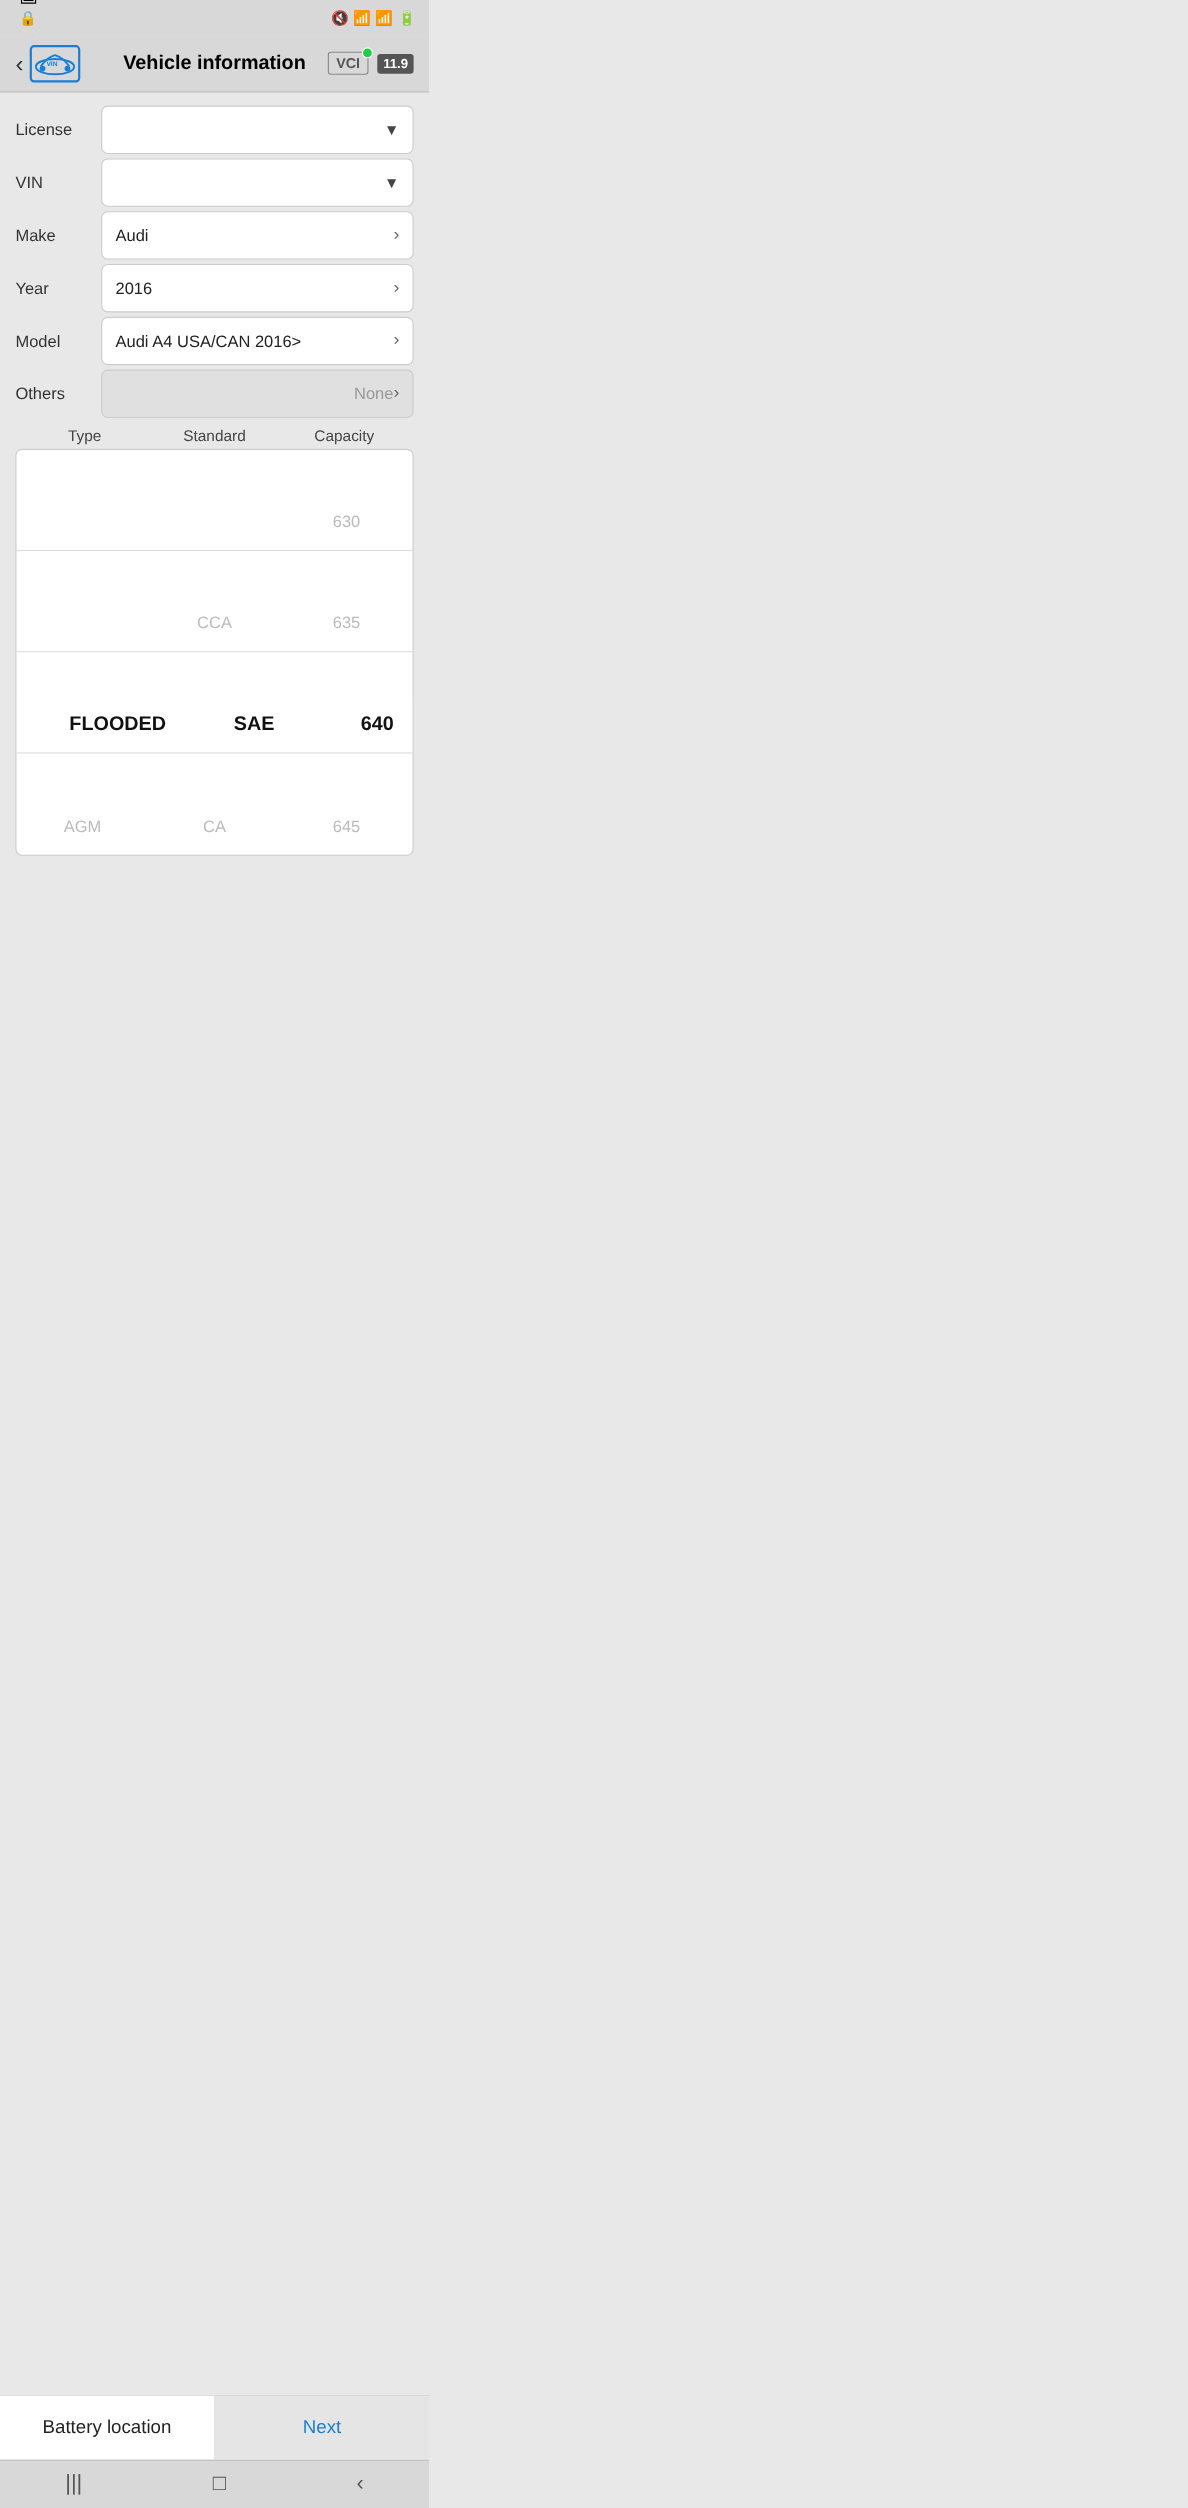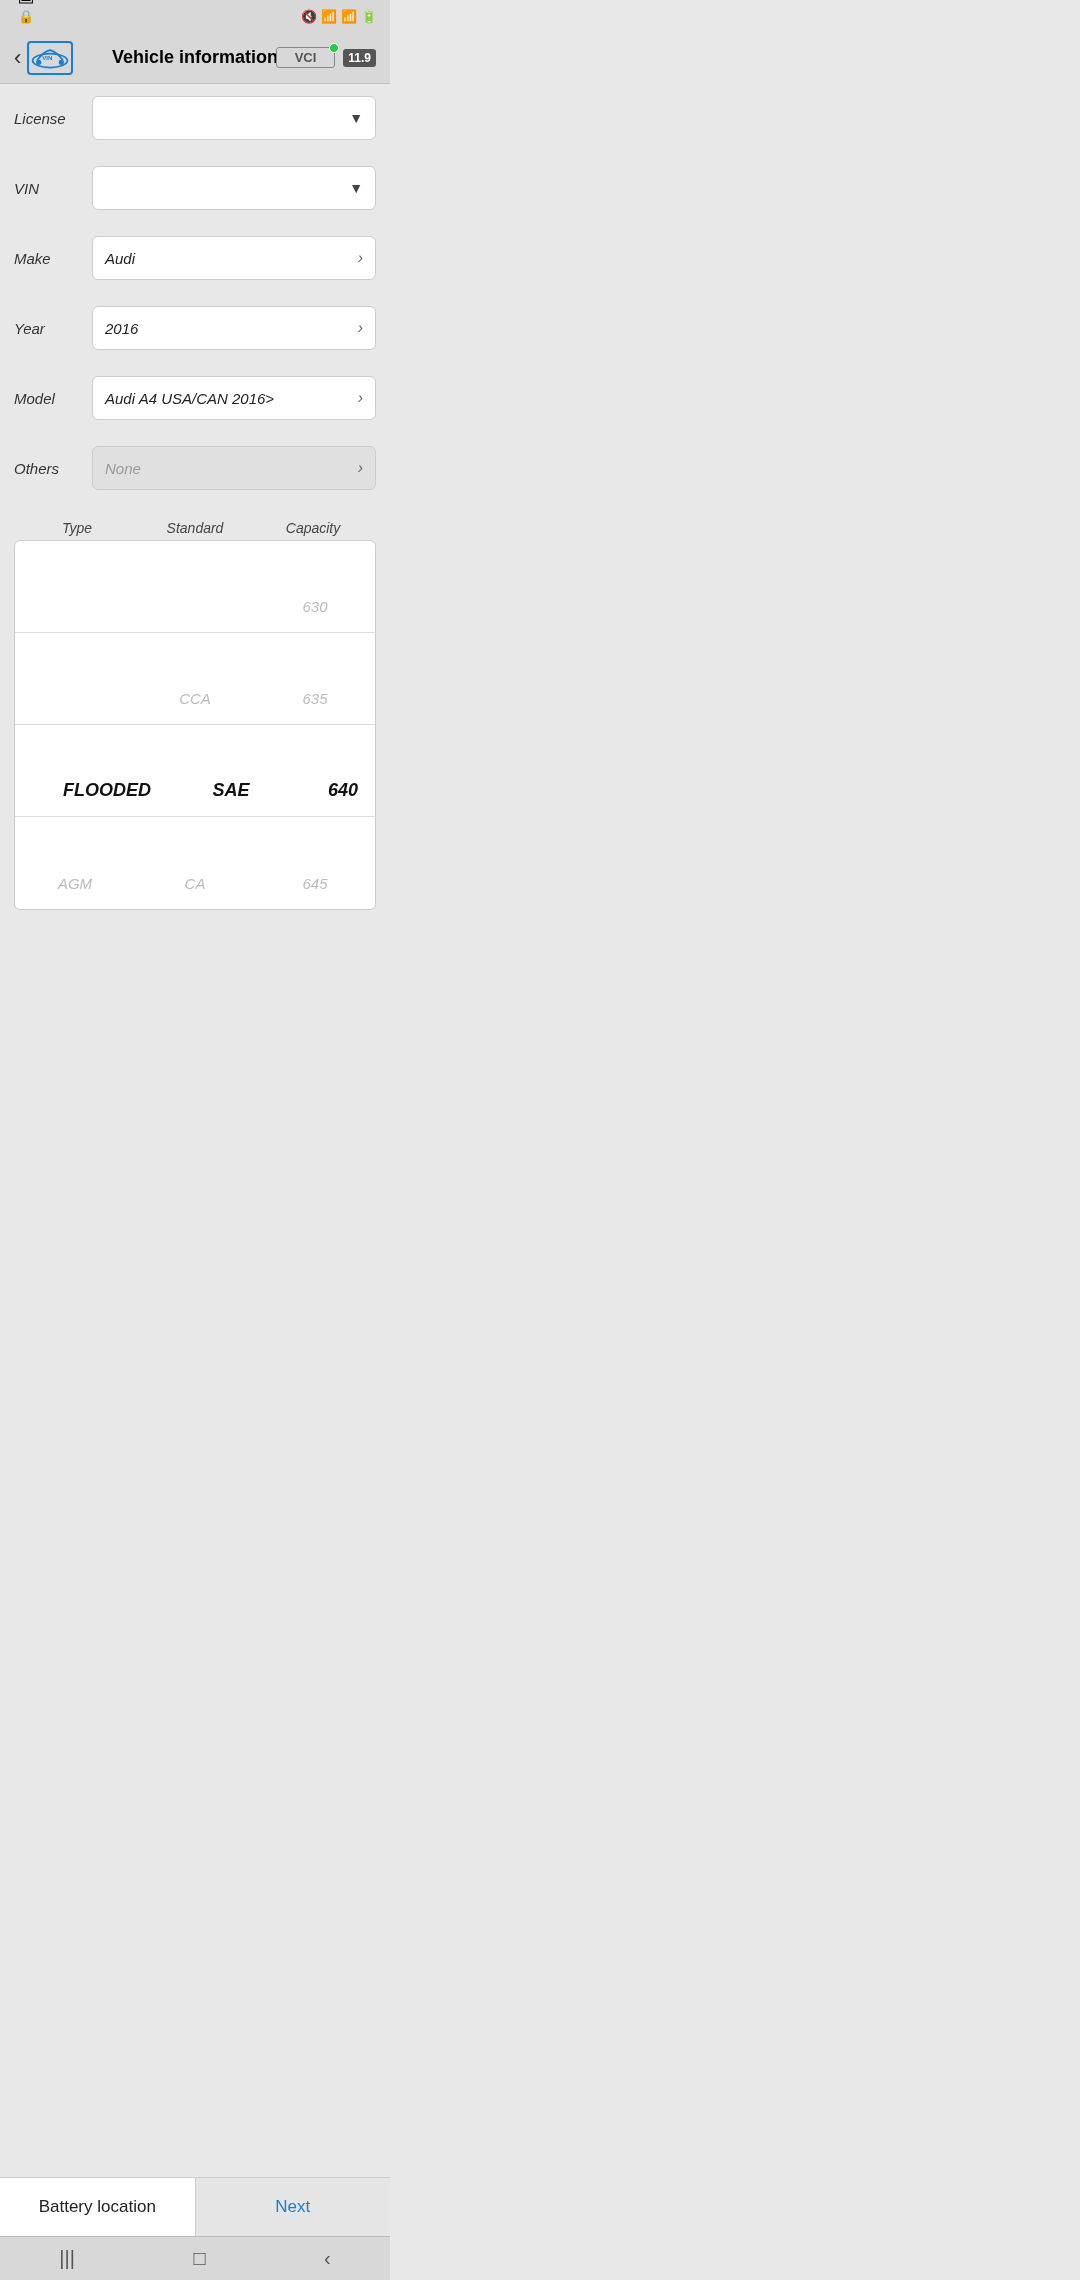--- a/index.html
+++ b/index.html
@@ -56,21 +56,21 @@
       left: 50%;
       transform: translateX(-50%);
     }
     .header-right { display: flex; align-items: center; gap: 8px; }
     .vci-badge {
       position: relative;
       font-size: 13px;
       font-weight: 700;
       color: #555;
       border: 1px solid #888;
-      padding: 2px 18px;
+      padding: 2px 7px;
       border-radius: 3px;
     }
     .vci-dot {
       position: absolute;
       top: -5px; right: -5px;
       width: 10px; height: 10px;
       background: #22cc44;
       border-radius: 50%;
       border: 1px solid white;
     }
@@ -81,22 +81,21 @@
       color: white;
       padding: 2px 5px;
       border-radius: 3px;
     }
 
     
     .content {
       padding: 12px 14px;
       display: flex;
       flex-direction: column;
-      gap: 26px;
-      font-style: italic;
+      gap: 4px;
     }
 
     .form-row {
       display: flex;
       align-items: center;
       gap: 8px;
     }
 
     .form-label {
       font-size: 15px;
@@ -124,20 +123,21 @@
       font-size: 14px;
     }
 
     .chevron-right {
       color: #666;
       font-size: 16px;
     }
 
     .others-input {
       background: #e0e0e0;
+      justify-content: flex-end;
     }
     .others-text { color: #999; }
 
     
     .table-section {
       margin-top: 4px;
     }
 
     .table-header {
       display: flex;

